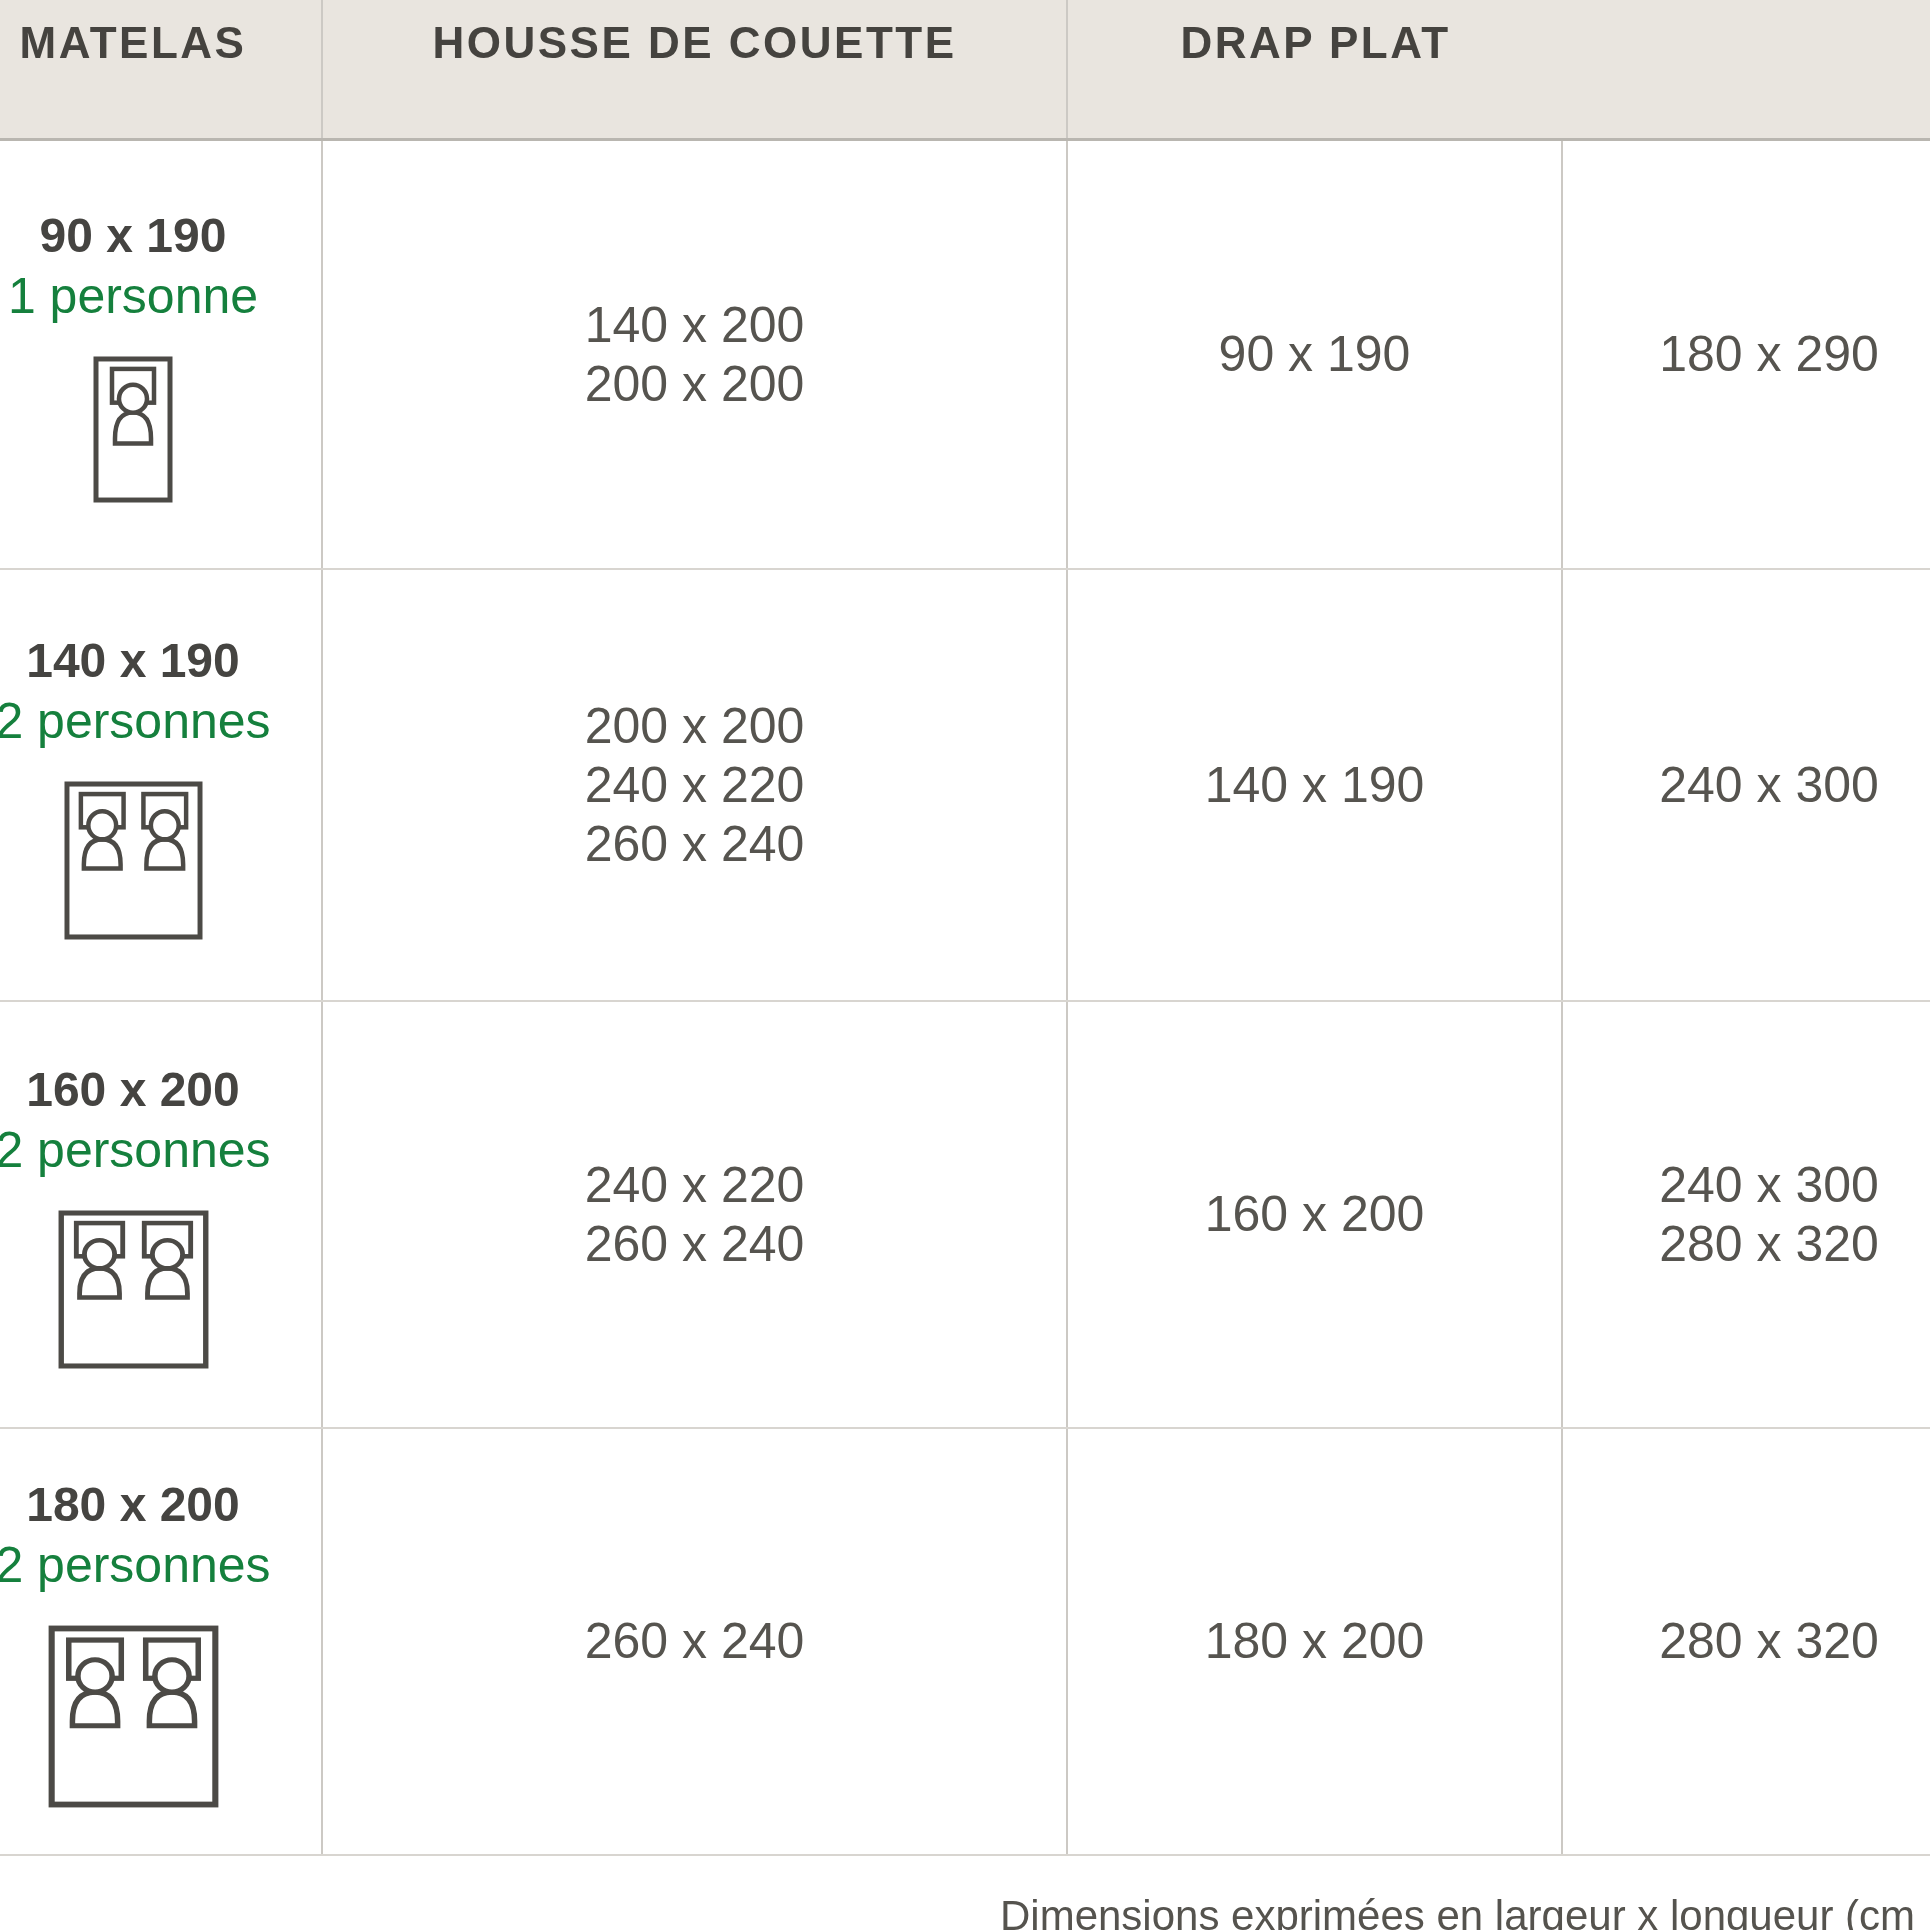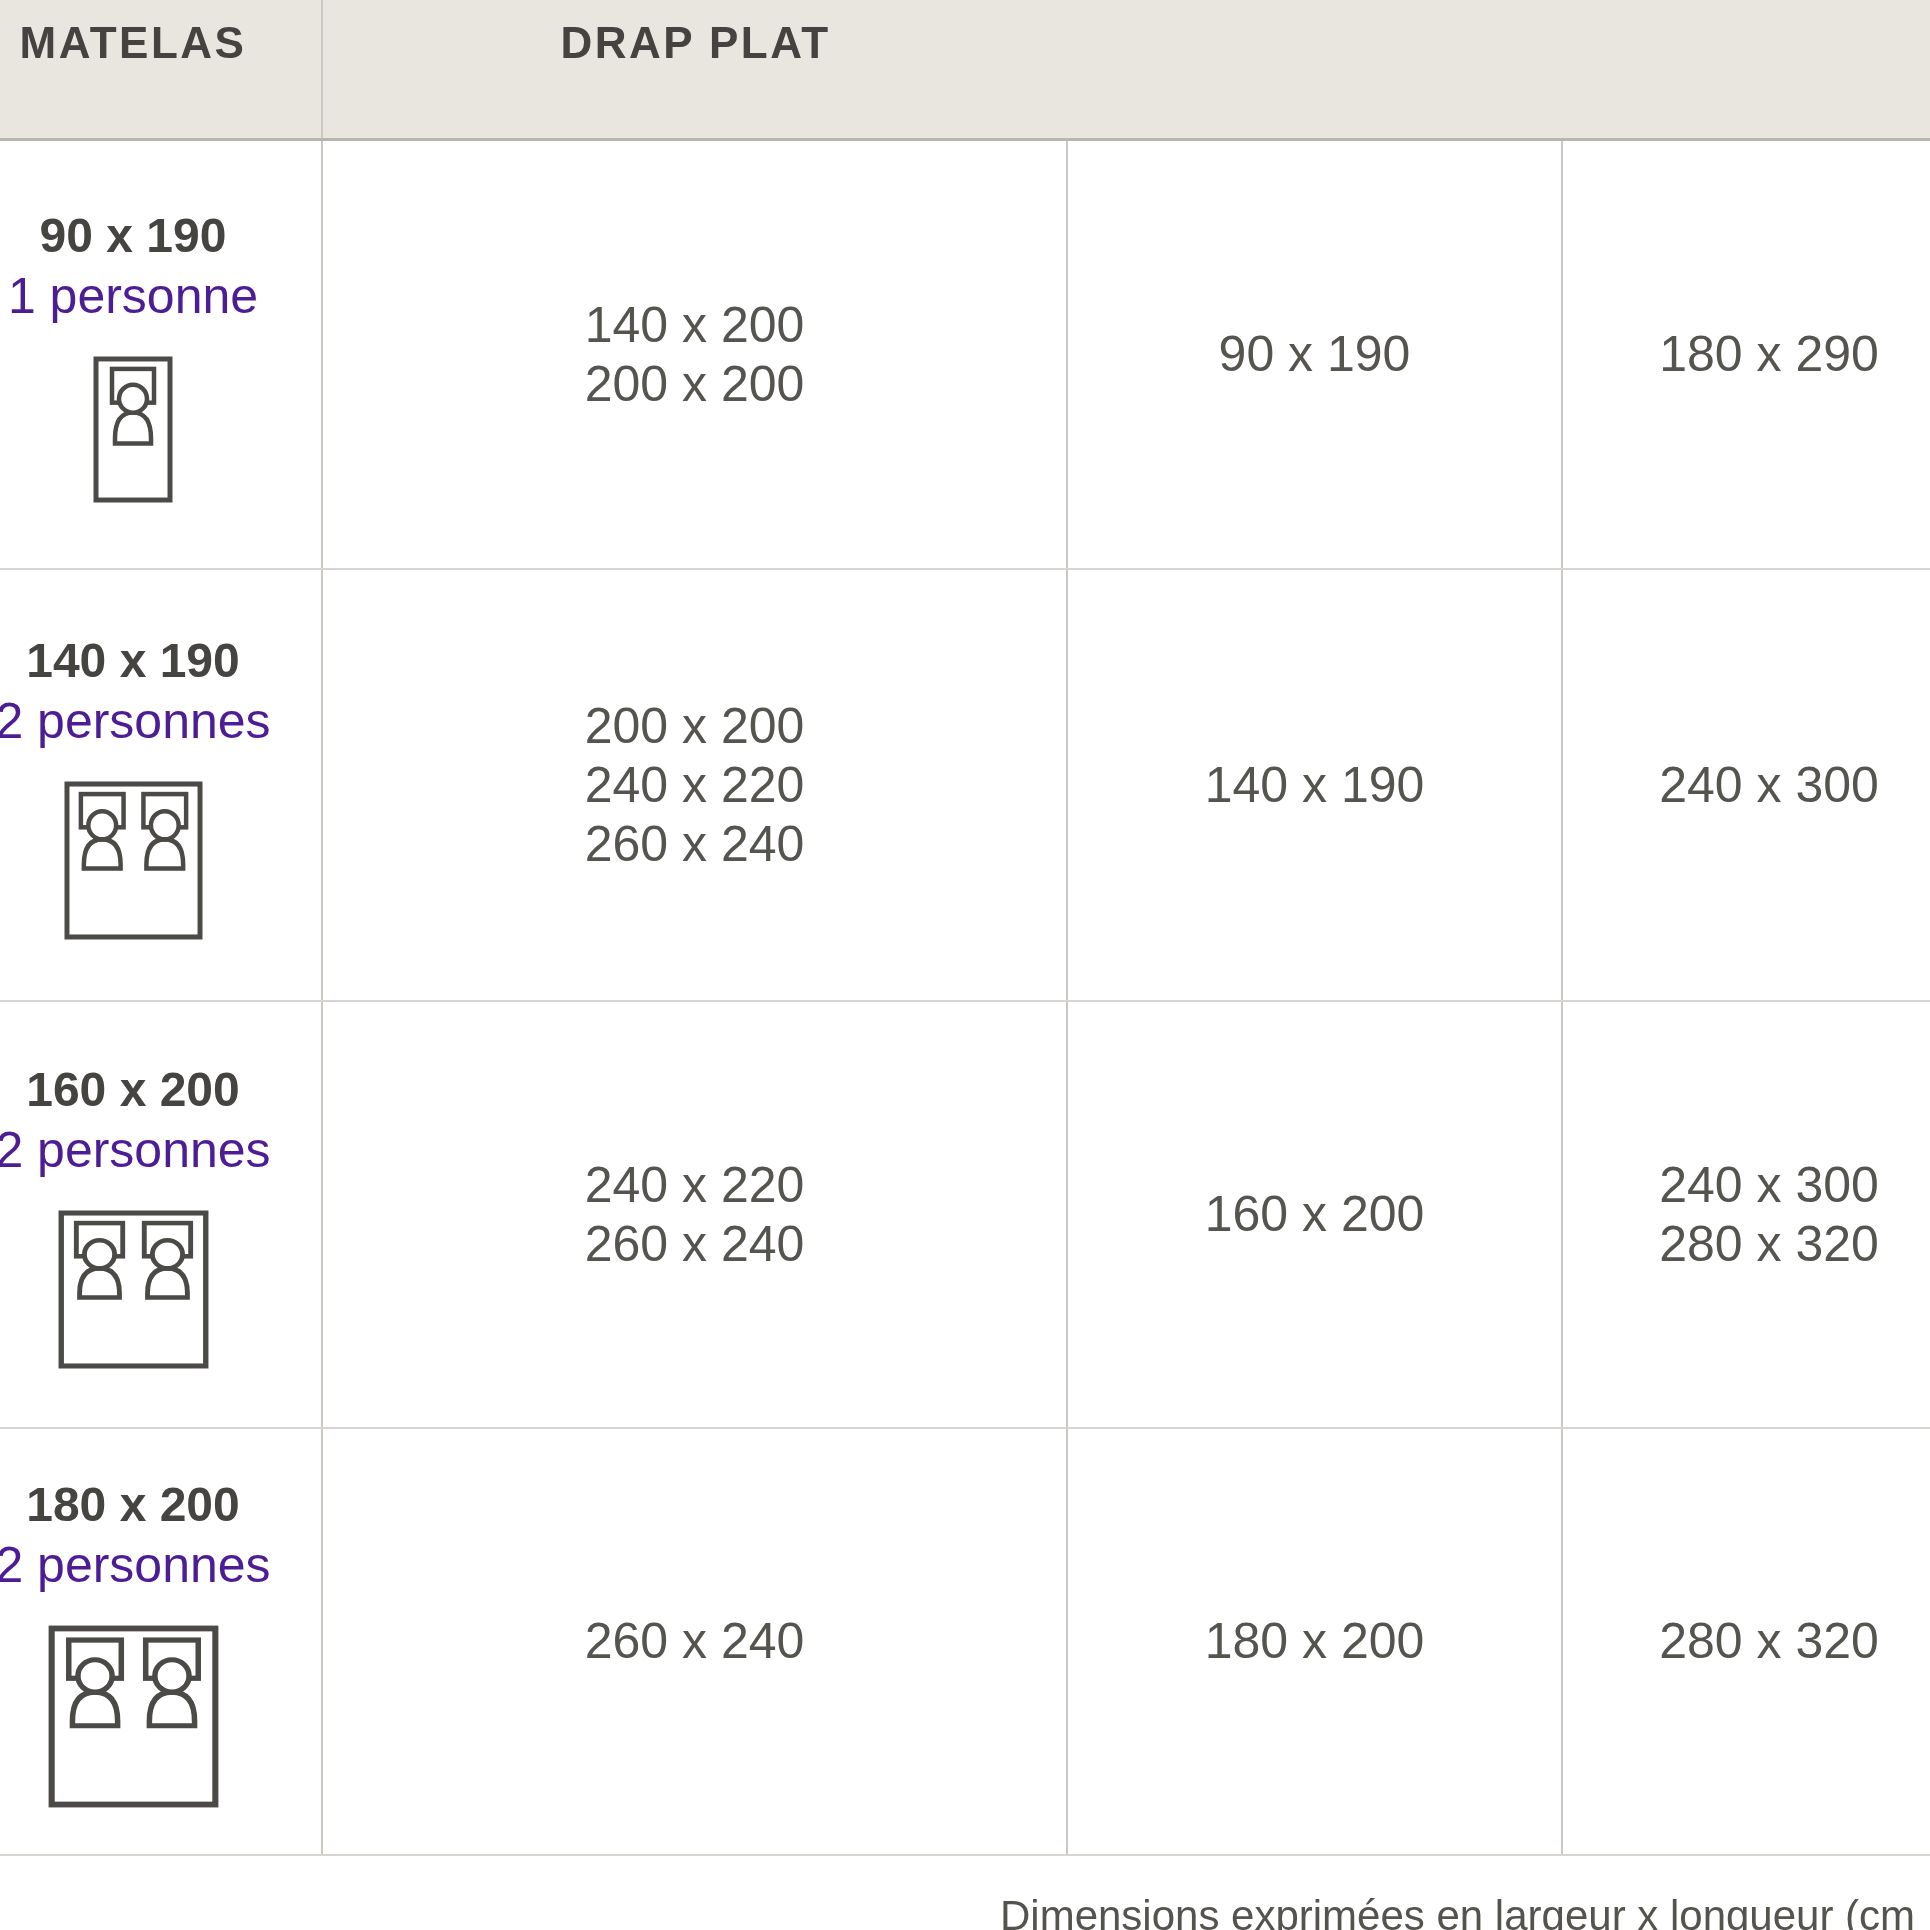--- a/index.html
+++ b/index.html
@@ -69,21 +69,21 @@
   .mattress-size {
     font-size: 48px;
     font-weight: bold;
     line-height: 60px;
     color: #454441;
     white-space: nowrap;
   }
   .capacity {
     font-size: 50px;
     line-height: 60px;
-    color: #4c1d95;
+    color: #15803d;
     white-space: nowrap;
   }
   .bed-icon { margin-top: 30px; display: block; }
   .footer-note {
     position: absolute;
     left: 1000px;
     top: 1892px;
     font-size: 42px;
     color: #55534e;
     white-space: nowrap;
@@ -91,20 +91,21 @@
 </style>
 </head>
 <body>
 
 <div class="screen">
 
   <div class="size-table">
 
     <div class="thead">
       <div class="th">MATELAS</div>
+      <div class="th">HOUSSE DE COUETTE</div>
       <div class="th last">DRAP PLAT</div>
     </div>
 
     <div class="trow r1">
       <div class="td">
         <div class="mattress-size">90 x 190</div>
         <div class="capacity">1 personne</div>
         <svg class="bed-icon" width="80" height="147" viewBox="0 0 80 148" preserveAspectRatio="none">
           <rect x="3" y="3" width="74" height="142" fill="#ffffff" stroke="#4c4a46" stroke-width="5"></rect>
           <rect x="19" y="13" width="42" height="34" fill="#ffffff" stroke="#4c4a46" stroke-width="4.5"></rect>

